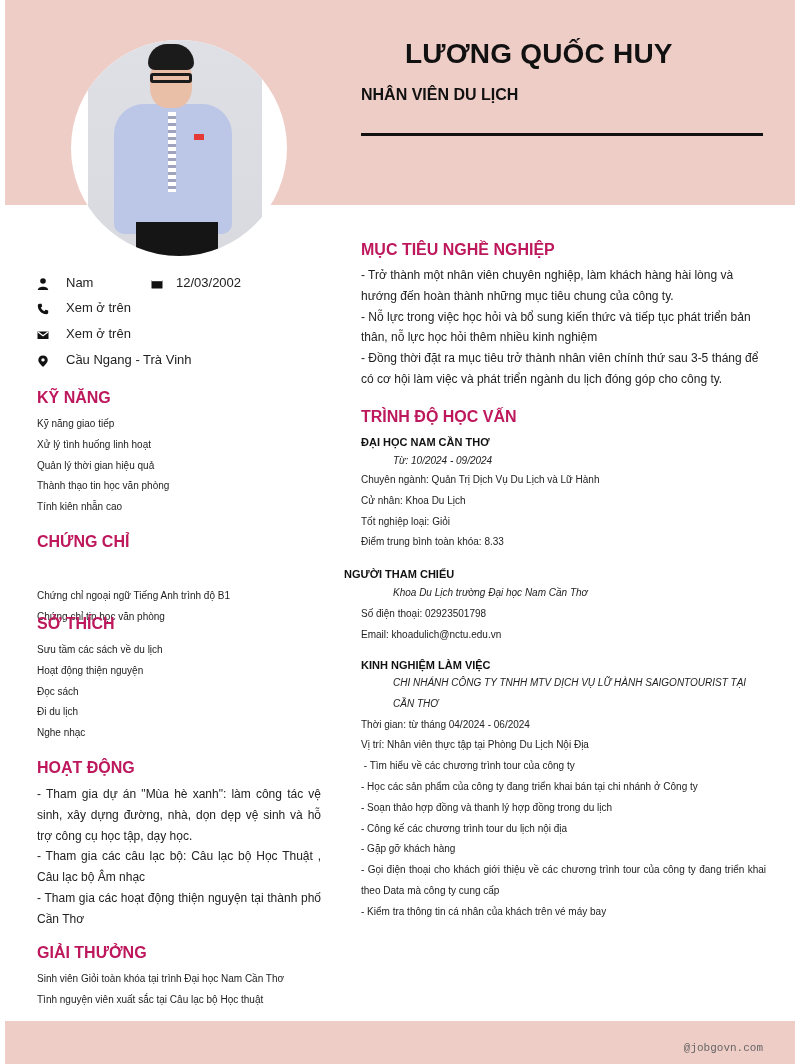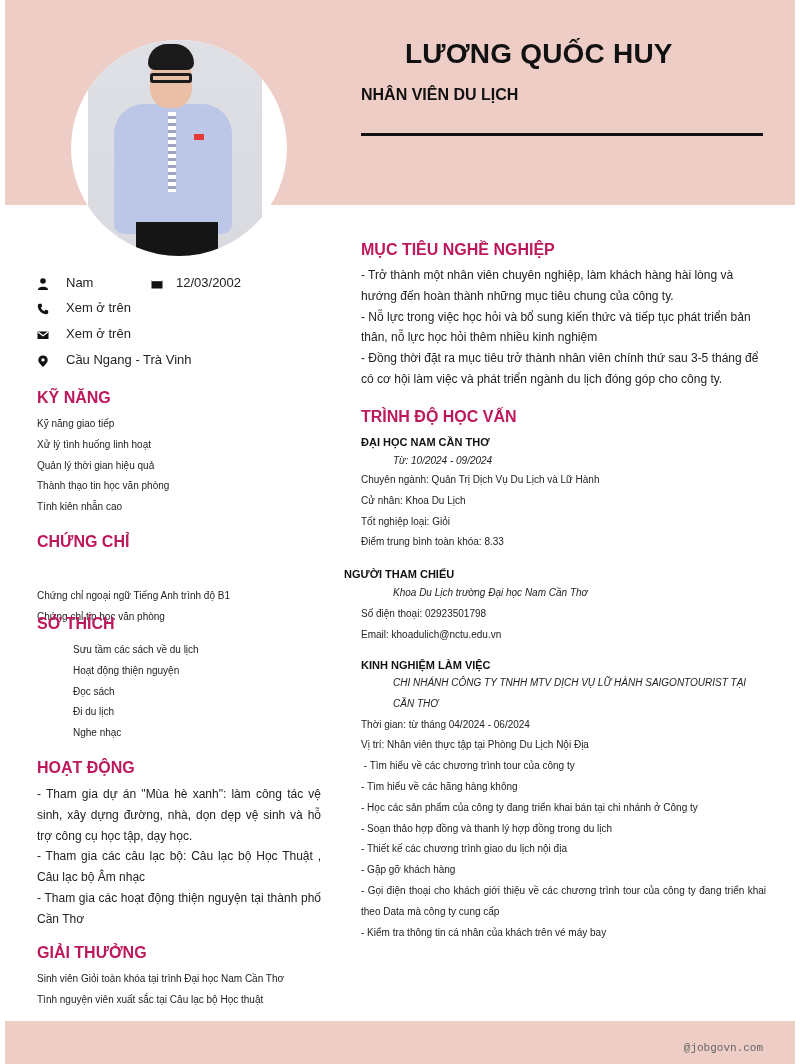--- a/index.html
+++ b/index.html
@@ -109,21 +109,21 @@
   <div>Tính kiên nhẫn cao</div>
 </div>
 
 <div class="h-section" style="left:37px; top:533px;">CHỨNG CHỈ</div>
 <div class="list" style="left:37px; top:558px; width:290px;margin-top:28px;">
   <div>Chứng chỉ ngoại ngữ Tiếng Anh trình độ B1</div>
   <div>Chứng chỉ tin học văn phòng</div>
 </div>
 
 <div class="h-section" style="left:37px; top:615px;">SỞ THÍCH</div>
-<div class="list" style="left:37px; top:640px; width:290px;margin-left:36px;">
+<div class="list" style="left:37px; top:640px; width:290px;">
   <div>Sưu tầm các sách về du lịch</div>
   <div>Hoạt động thiện nguyện</div>
   <div>Đọc sách</div>
   <div>Đi du lịch</div>
   <div>Nghe nhạc</div>
 </div>
 
 <div class="h-section" style="left:37px; top:759px;">HOẠT ĐỘNG</div>
 <div class="para" style="left:37px; top:784px; width:284px;">
   <div>- Tham gia dự án "Mùa hè xanh": làm công tác vệ sinh, xây dựng đường, nhà, dọn dẹp vệ sinh và hỗ trợ công cụ học tập, dạy học.</div>
@@ -160,23 +160,22 @@
   <div>Số điện thoại: 02923501798</div>
   <div>Email: khoadulich@nctu.edu.vn</div>
 </div>
 
 <div class="sub-h" style="left:361px; top:659px;">KINH NGHIỆM LÀM VIỆC</div>
 <div class="list" style="left:361px; top:673px; width:405px;">
   <div class="italic">CHI NHÁNH CÔNG TY TNHH MTV DỊCH VỤ LỮ HÀNH SAIGONTOURIST TẠI CẦN THƠ</div>
   <div>Thời gian: từ tháng 04/2024 - 06/2024</div>
   <div>Vị trí: Nhân viên thực tập tại Phòng Du Lịch Nội Địa</div>
   <div style="white-space:pre;"> - Tìm hiểu về các chương trình tour của công ty</div>
-  <div>- Tìm hiểu về các hãng hàng không</div>
   <div>- Học các sản phẩm của công ty đang triển khai bán tại chi nhánh ở Công ty</div>
   <div>- Soạn thảo hợp đồng và thanh lý hợp đồng trong du lịch</div>
-  <div>- Thiết kế các chương trình giao du lịch nội địa</div>
+  <div>- Công kế các chương trình tour du lịch nội địa</div>
   <div>- Gặp gỡ khách hàng</div>
   <div style="text-align:justify;">- Gọi điện thoại cho khách giới thiệu về các chương trình tour của công ty đang triển khai theo Data mà công ty cung cấp</div>
   <div>- Kiểm tra thông tin cá nhân của khách trên vé máy bay</div>
 </div>
 
 <div class="footer-band"></div>
 <div class="footer-text">@jobgovn.com</div>
 
 </body></html>

